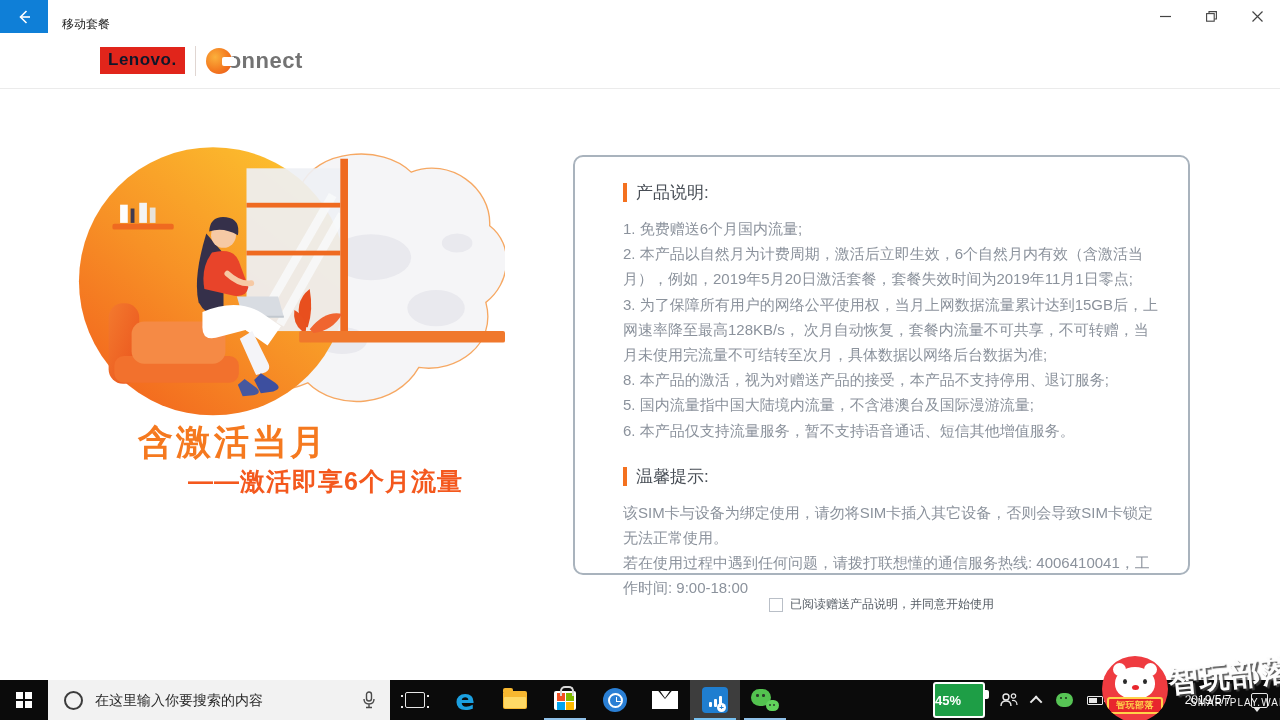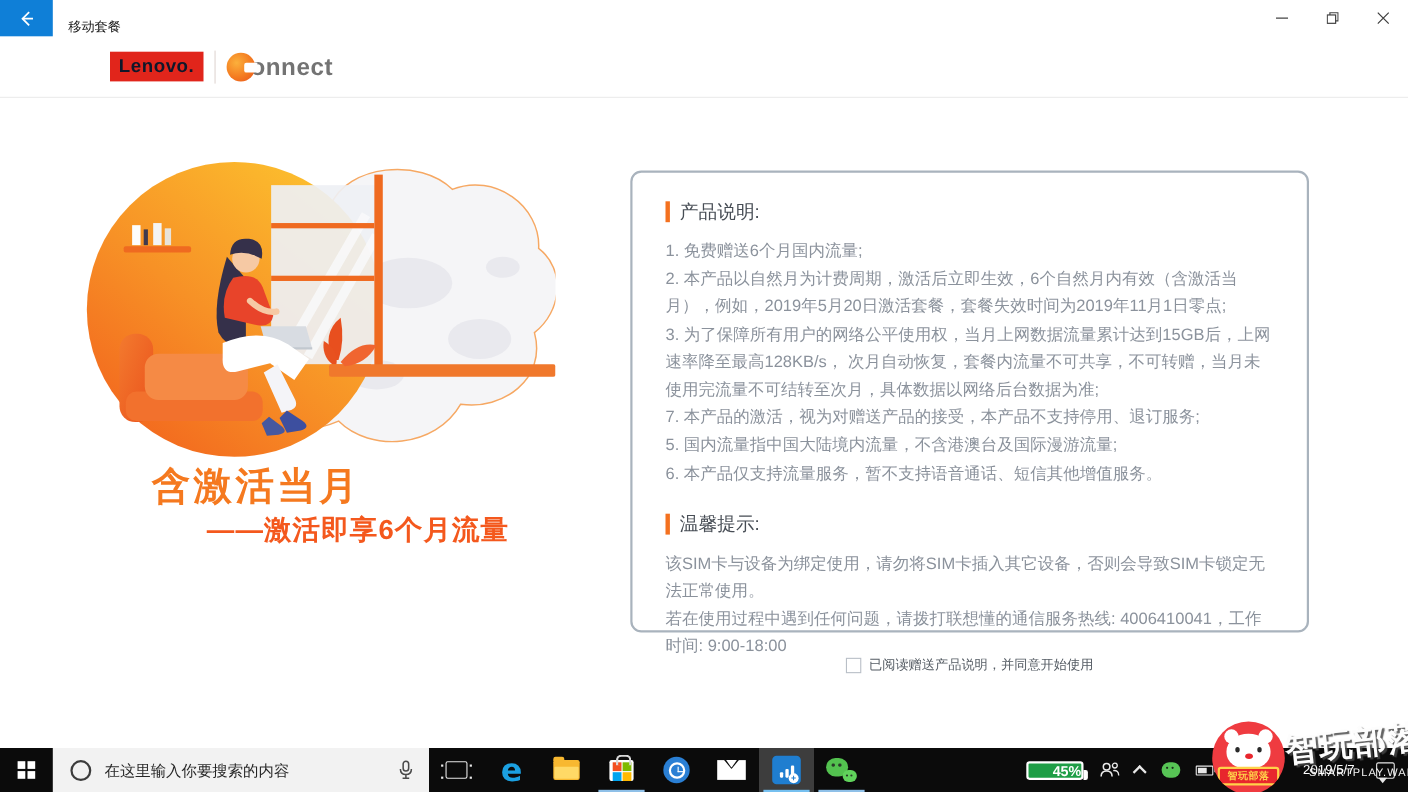--- a/index.html
+++ b/index.html
@@ -29,21 +29,21 @@
   .hero { position:absolute; left:0; top:89px; width:540px; height:560px; }
   .hero-illus { position:absolute; left:55px; top:35px; width:450px; height:305px; }
   .hero-title { position:absolute; left:138px; top:330px; font-size:35px; font-weight:bold; color:#f5791f; letter-spacing:3px; }
   .hero-sub { position:absolute; left:188px; top:376px; font-size:25px; font-weight:bold; color:#f4581d; letter-spacing:1px; white-space:nowrap; }
   .cta-btn { position:absolute; left:173px; top:433px; width:200px; height:41px; border:none; border-radius:21px;
       background:linear-gradient(160deg,#f99d3d 0%,#f2701f 55%,#ef5a1d 100%);
       color:#fff; font-size:18px; letter-spacing:3px; cursor:pointer;
       box-shadow:0 6px 14px rgba(240,90,30,.40), 0 0 0 3px rgba(250,170,110,.18); }
 
   
-  .terms-panel { position:absolute; left:573px; top:155px; width:617px; height:420px; background:#fff; border:2px solid #a9b3bd; border-radius:10px; padding:24px 28px 0 30px; }
+  .terms-panel { position:absolute; left:573px; top:155px; width:617px; height:420px; background:#fff; border:2px solid #a9b3bd; border-radius:10px; padding:24px 28px 0 48px; }
   .sec-head { display:flex; align-items:center; margin-bottom:12px; }
   .sec-bar { width:4px; height:19px; background:#f4711f; margin-right:9px; }
   .sec-title { font-size:17px; color:#474d55; }
   .terms-body { font-size:15px; color:#8b929c; line-height:1.68; }
   .terms-body p { margin:0; }
   .tips-gap { height:22px; }
 
   
   .agree-row { position:absolute; left:573px; top:596px; width:617px; display:flex; align-items:center; justify-content:center; }
   .agree-box { width:14px; height:14px; border:1px solid #b9bfc7; background:#fff; appearance:none; -webkit-appearance:none; margin:0 7px 0 0; cursor:pointer; }
@@ -87,21 +87,21 @@
   .wc-big::before, .wc-big::after { content:""; position:absolute; top:5px; width:2.5px; height:2.5px; background:#2a3b2a; border-radius:50%; }
   .wc-big::before { left:5px; } .wc-big::after { left:11px; }
   .wc-small { position:absolute; right:0; bottom:0; width:13px; height:11px; background:#60d25b; border-radius:6px; }
   .wc-small::before, .wc-small::after { content:""; position:absolute; top:3.5px; width:2px; height:2px; background:#2a3b2a; border-radius:50%; }
   .wc-small::before { left:3px; } .wc-small::after { left:7px; }
   .taskview-ic { width:20px; height:16px; border:1.5px solid #e8e8e8; border-radius:2px; position:relative; }
   .taskview-ic::before { content:""; position:absolute; left:-5px; top:2px; width:2px; height:9px; border-top:2px solid #e8e8e8; border-bottom:2px solid #e8e8e8; }
   .taskview-ic::after { content:""; position:absolute; right:-5px; top:2px; width:2px; height:9px; border-top:2px solid #e8e8e8; border-bottom:2px solid #e8e8e8; }
 
   .tb-tray { margin-left:auto; display:flex; align-items:center; gap:14px; padding-right:8px; }
-  .big-batt { width:52px; height:17px; border:2px solid #fff; border-radius:3px; background:#1e9e46; position:relative; display:flex; align-items:center; justify-content:flex-end; }
+  .big-batt { width:52px; height:36px; border:2px solid #fff; border-radius:3px; background:#1e9e46; position:relative; display:flex; align-items:center; justify-content:flex-start; }
   .big-batt::after { content:""; position:absolute; right:-6px; top:6px; width:4px; height:9px; background:#fff; border-radius:0 2px 2px 0; }
   .big-batt span { color:#fff; font-size:13px; font-weight:bold; }
   .tray-ic { display:flex; align-items:center; justify-content:center; color:#eee; cursor:pointer; }
   .chevron-up { width:9px; height:9px; border-left:2px solid #e8e8e8; border-top:2px solid #e8e8e8; transform:rotate(45deg) translateY(2px); }
   .wc-tray { width:17px; height:14px; background:#57c455; border-radius:7px; position:relative; }
   .wc-tray::before, .wc-tray::after { content:""; position:absolute; top:4px; width:2px; height:2px; background:#1c2b1c; border-radius:50%; }
   .wc-tray::before{left:4px;} .wc-tray::after{left:9px;}
   .sm-batt { width:16px; height:9px; border:1.5px solid #e8e8e8; border-radius:1px; position:relative; }
   .sm-batt::after { content:""; position:absolute; right:-4px; top:1.5px; width:2px; height:4px; background:#e8e8e8; }
   .sm-batt i { position:absolute; left:1px; top:1px; bottom:1px; width:8px; background:#e8e8e8; }
@@ -232,21 +232,21 @@
 
 <div class="terms-panel">
   <div class="sec-head">
     <span class="sec-bar"></span>
     <span class="sec-title">产品说明:</span>
   </div>
   <div class="terms-body">
     <p>1. 免费赠送6个月国内流量;</p>
     <p>2. 本产品以自然月为计费周期，激活后立即生效，6个自然月内有效（含激活当月），例如，2019年5月20日激活套餐，套餐失效时间为2019年11月1日零点;</p>
     <p>3. 为了保障所有用户的网络公平使用权，当月上网数据流量累计达到15GB后，上网速率降至最高128KB/s， 次月自动恢复，套餐内流量不可共享，不可转赠，当月未使用完流量不可结转至次月，具体数据以网络后台数据为准;</p>
-    <p>7. 本产品的激活，视为对赠送产品的接受，本产品不支持停用、退订服务;</p>
+    <p>8. 本产品的激活，视为对赠送产品的接受，本产品不支持停用、退订服务;</p>
     <p>5. 国内流量指中国大陆境内流量，不含港澳台及国际漫游流量;</p>
     <p>6. 本产品仅支持流量服务，暂不支持语音通话、短信其他增值服务。</p>
   </div>
   <div class="tips-gap"></div>
   <div class="sec-head">
     <span class="sec-bar"></span>
     <span class="sec-title">温馨提示:</span>
   </div>
   <div class="terms-body">
     <p>该SIM卡与设备为绑定使用，请勿将SIM卡插入其它设备，否则会导致SIM卡锁定无法正常使用。</p>

